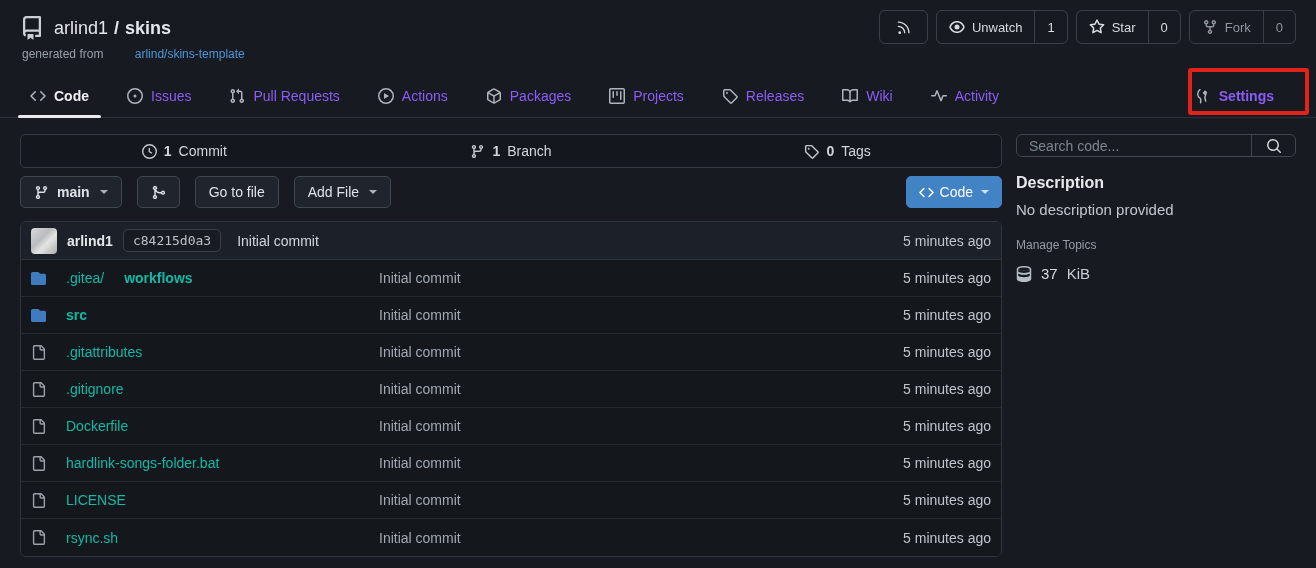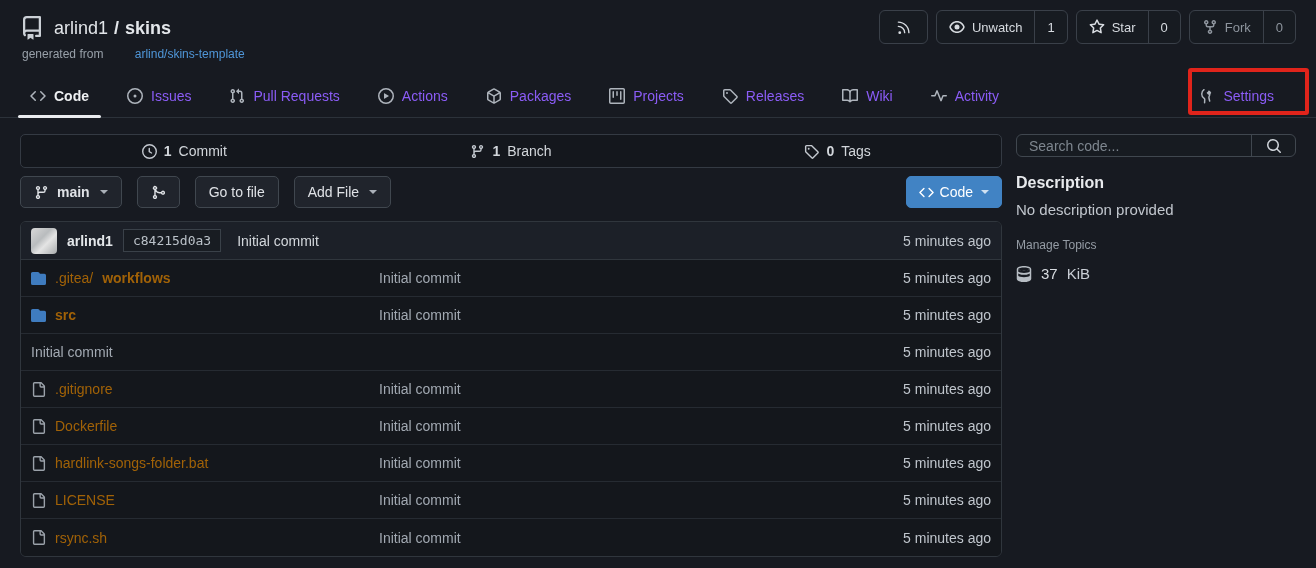--- a/index.html
+++ b/index.html
@@ -44,21 +44,21 @@
     display:flex; align-items:center; gap:38px;
     border-bottom:1px solid #2c323a; position:relative;
   }
   .tab { display:flex; align-items:center; gap:8px; color:#8b5cf6; height:100%; position:relative; cursor:pointer; }
   .tab .ticon { color:#aeb4bc; }
   .tab.active { color:#eef0f2; font-weight:700; }
   .tab.active::after {
     content:""; position:absolute; left:-12px; right:-12px; bottom:-1px;
     height:3px; background:#e9ebee; border-radius:2px;
   }
-  .tab-settings { margin-left:auto; margin-right:22px; }
+  .tab-settings { margin-left:auto; margin-right:22px;font-weight:bold; }
 
   
   .annotation-box {
     position:absolute; left:1188px; top:68px; width:121px; height:47px;
     border:4px solid #e0241b; border-radius:3px; pointer-events:none; z-index:40;
   }
 
   
   .content { display:flex; padding:16px 20px 0 20px; gap:14px; align-items:flex-start; }
   .main-col { width:982px; }
@@ -100,31 +100,31 @@
   }
   .avatar {
     width:26px; height:26px; border-radius:4px;
     background:linear-gradient(135deg,#d8d8d8 0%,#b9bcbe 40%,#e4e4e4 60%,#a8abad 100%);
     cursor:pointer;
   }
   .commit-author { font-weight:700; color:#e4e7ea; cursor:pointer; }
   .commit-hash {
     font-family:"DejaVu Sans Mono","Liberation Mono",monospace; font-size:13px;
     color:#bac1c8; border:1px solid #3a4149; background:#181c22;
-    border-radius:0; padding:3px 9px; cursor:pointer;
+    border-radius:5px; padding:3px 9px; cursor:pointer;
   }
   .commit-msg { color:#d3d7dc; margin-left:6px; cursor:pointer; }
   .commit-time { margin-left:auto; color:#c0c6cd; }
 
   .frow {
     height:37px; display:flex; align-items:center; padding:0 10px;
     border-bottom:1px solid #262b32; background:#14171c;
   }
   .frow:last-child { border-bottom:none; }
-  .fname { width:348px; display:flex; align-items:center; gap:9px; color:#a16207; cursor:pointer; }
+  .fname { width:348px; display:flex; align-items:center; gap:20px; color:#14b8a6; cursor:pointer; }
   .fname .prefix { font-weight:400; }
   .fname.dir .entry { font-weight:700; }
   .folder-glyph { color:#3f7cbf; }
   .file-glyph { color:#9aa1a9; }
   .fmsg { color:#a2a9b2; cursor:pointer; }
   .ftime { margin-left:auto; color:#c0c6cd; }
 
   
   .sidebar { width:280px; }
   .search-box {
@@ -398,20 +398,28 @@
                 <path d="M1.75 1h5.5c.55 0 1.07.26 1.4.7l.9 1.2a.25.25 0 0 0 .2.1h4.5c.966 0 1.75.784 1.75 1.75v8.5A1.75 1.75 0 0 1 14.25 15H1.75A1.75 1.75 0 0 1 0 13.25V2.75C0 1.784.784 1 1.75 1Z"></path>
               </svg>
             </span>
           <span class="entry">src</span>
         </a>
         <a class="fmsg">Initial commit</a>
         <span class="ftime">5 minutes ago</span>
       </div>
 
       <div class="frow">
+        <a class="fname">
+          <span class="file-glyph">
+              <svg width="15" height="15" viewBox="0 0 16 16" fill="currentColor">
+                <path d="M2 1.75C2 .784 2.784 0 3.75 0h6.586c.464 0 .909.184 1.237.513l2.914 2.914c.329.328.513.773.513 1.237v9.586A1.75 1.75 0 0 1 13.25 16h-9.5A1.75 1.75 0 0 1 2 14.25Zm1.75-.25a.25.25 0 0 0-.25.25v12.5c0 .138.112.25.25.25h9.5a.25.25 0 0 0 .25-.25V6h-2.75A1.75 1.75 0 0 1 9 4.25V1.5Zm6.75.062V4.25c0 .138.112.25.25.25h2.688l-.011-.013-2.914-2.914-.013-.011Z"></path>
+              </svg>
+            </span>
+          <span class="entry">.gitattributes</span>
+        </a>
         <a class="fmsg">Initial commit</a>
         <span class="ftime">5 minutes ago</span>
       </div>
 
       <div class="frow">
         <a class="fname">
           <span class="file-glyph">
               <svg width="15" height="15" viewBox="0 0 16 16" fill="currentColor">
                 <path d="M2 1.75C2 .784 2.784 0 3.75 0h6.586c.464 0 .909.184 1.237.513l2.914 2.914c.329.328.513.773.513 1.237v9.586A1.75 1.75 0 0 1 13.25 16h-9.5A1.75 1.75 0 0 1 2 14.25Zm1.75-.25a.25.25 0 0 0-.25.25v12.5c0 .138.112.25.25.25h9.5a.25.25 0 0 0 .25-.25V6h-2.75A1.75 1.75 0 0 1 9 4.25V1.5Zm6.75.062V4.25c0 .138.112.25.25.25h2.688l-.011-.013-2.914-2.914-.013-.011Z"></path>
               </svg>

